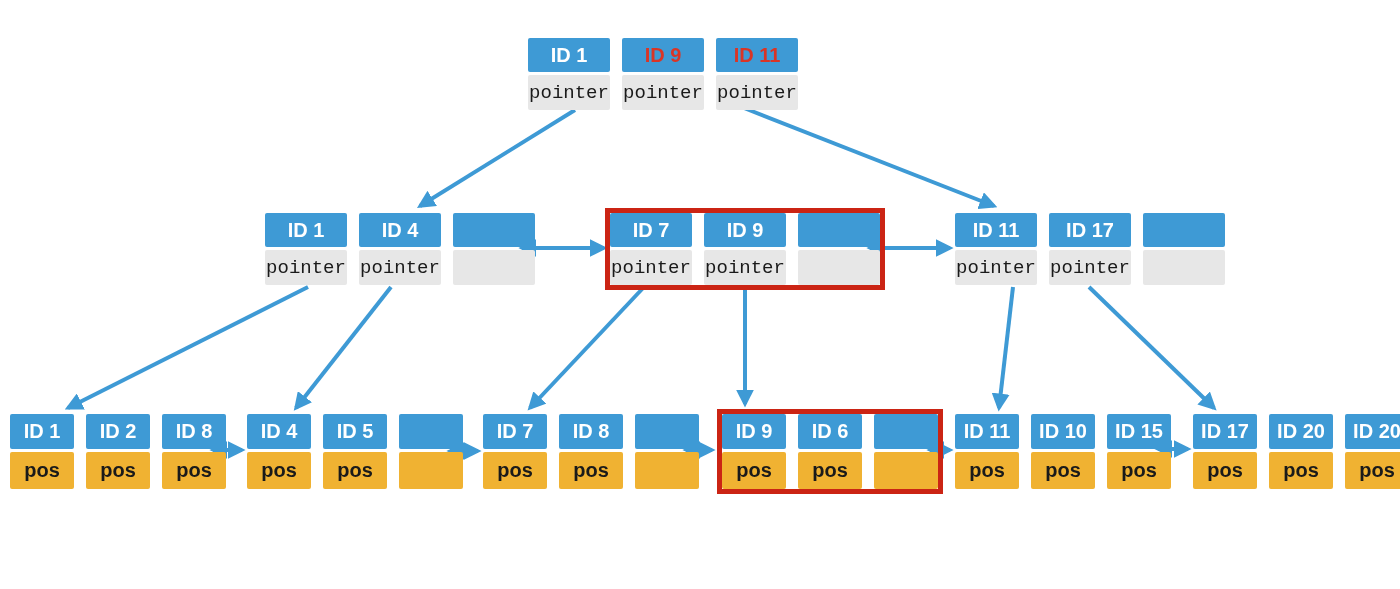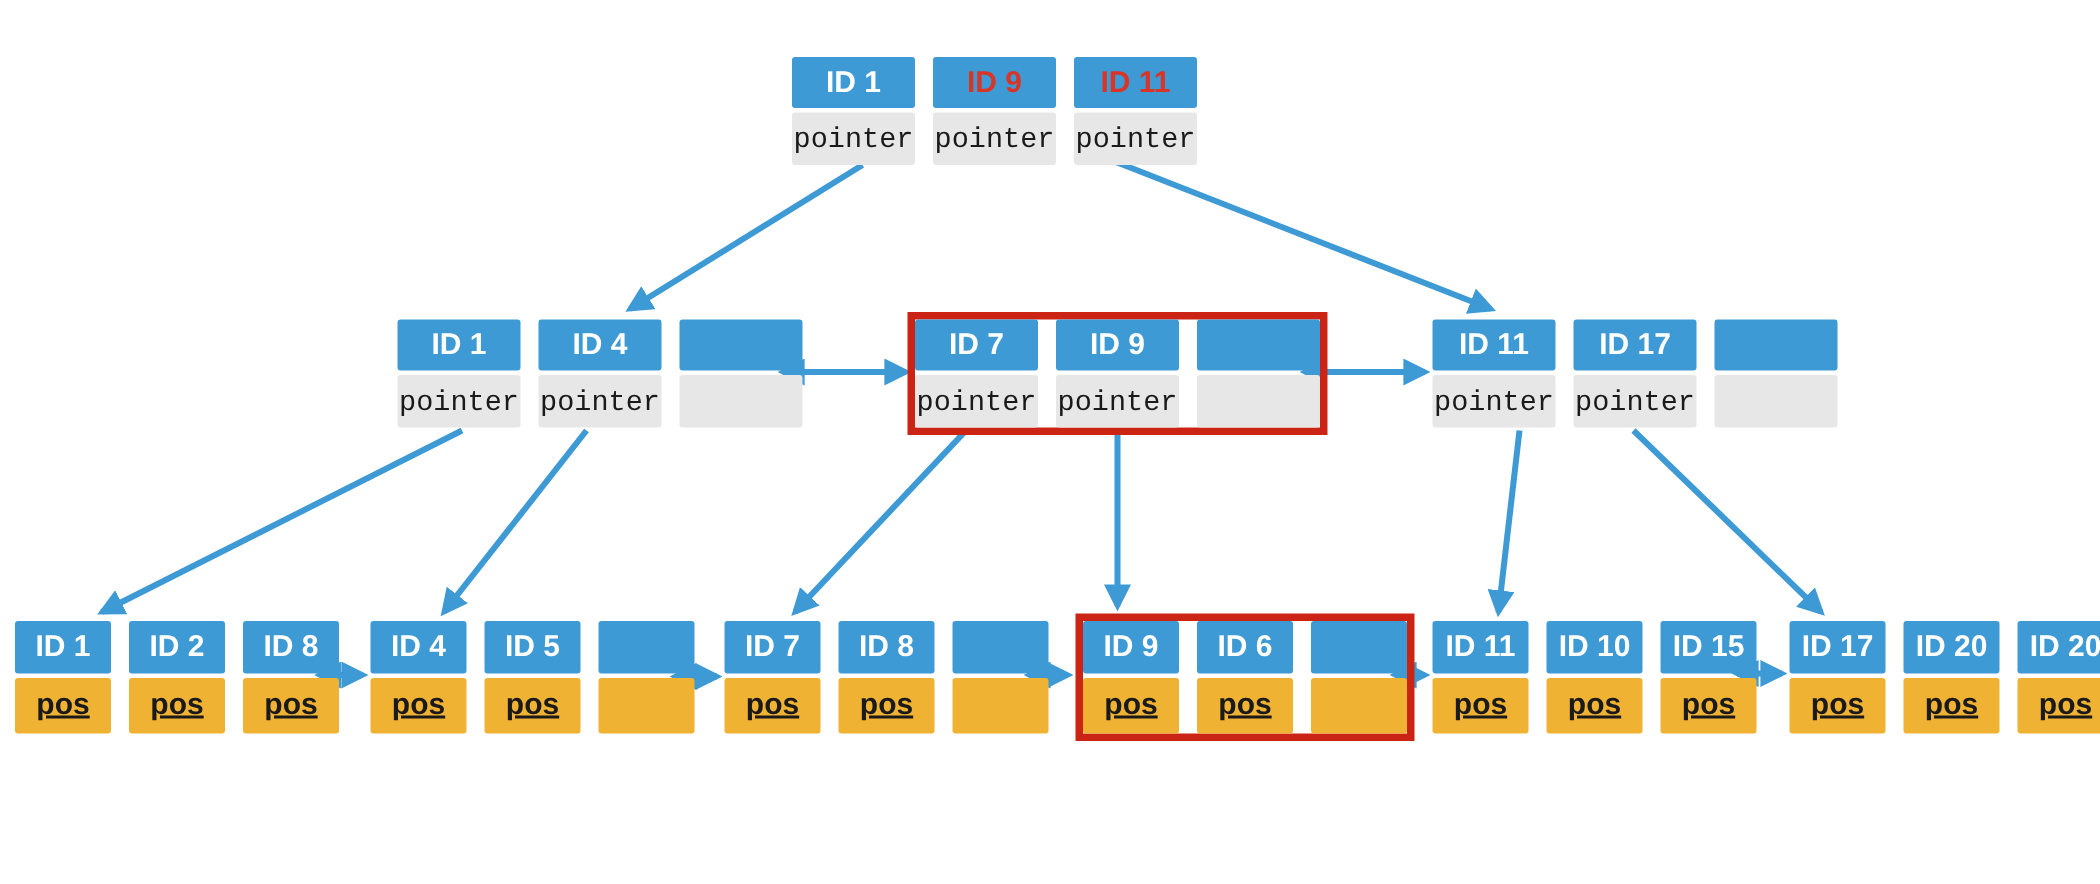--- a/index.html
+++ b/index.html
@@ -33,21 +33,21 @@
   .cell {
     display: flex;
     align-items: center;
     justify-content: center;
     border-radius: 2px;
     white-space: nowrap;
   }
   .node.internal .key { height: 34px; }
   .node.internal .val { height: 35px; }
   .node.leaf .key     { height: 35px; }
-  .node.leaf .val     { height: 37px; text-decoration: underline; }
+  .node.leaf .val     { height: 37px; }
   .key {
     background: #3E9AD5;
     color: #ffffff;
     font-weight: bold;
     font-size: 20px;
   }
   .key.red-text { color: #D93526; }
   .val {
     font-size: 19px;
     color: #1a1a1a;

